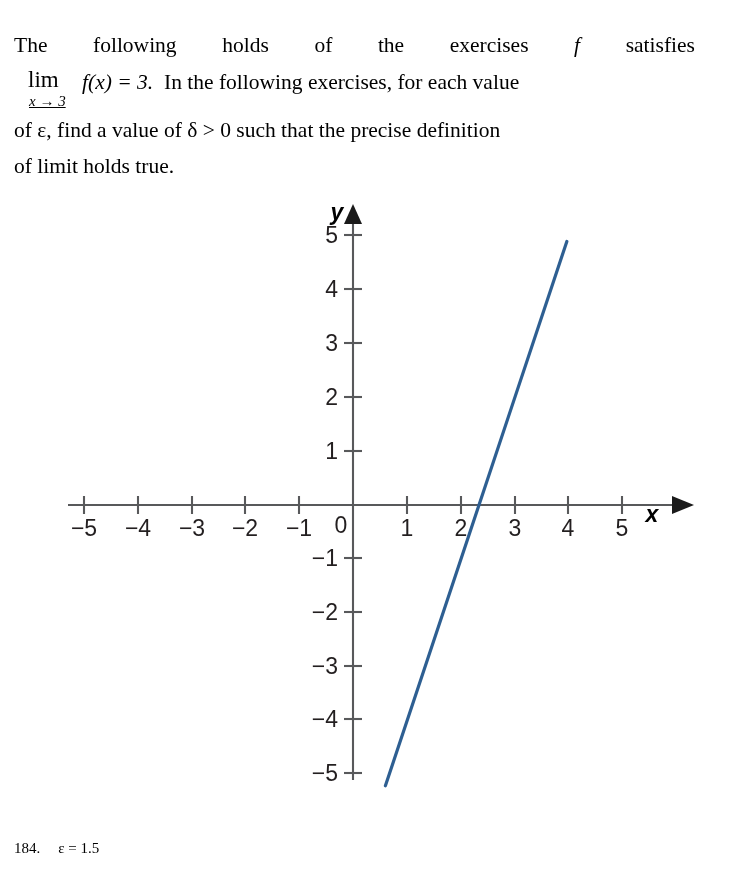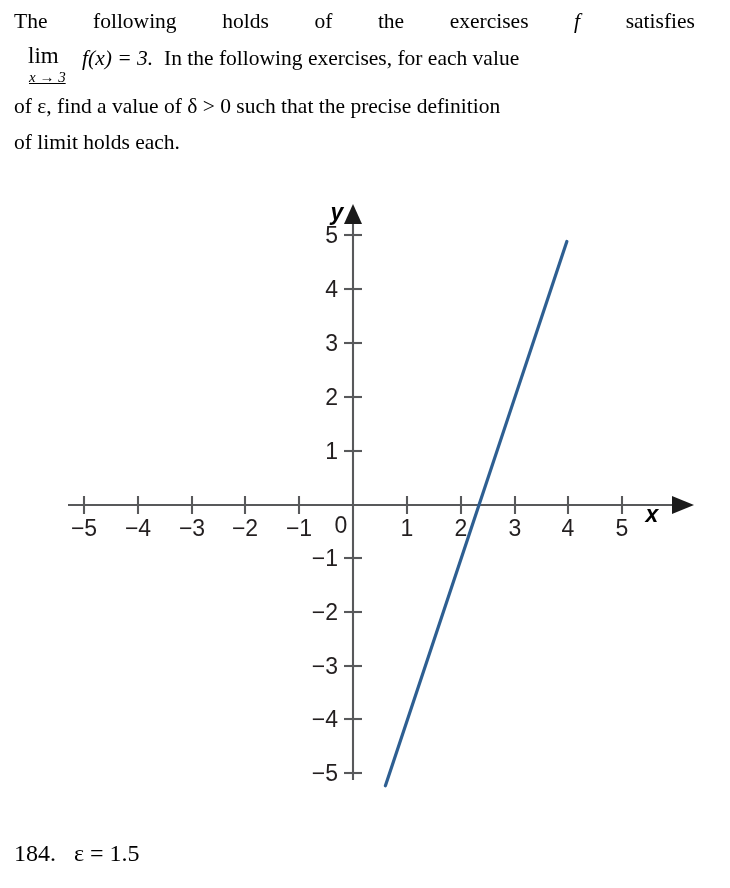--- a/index.html
+++ b/index.html
@@ -13,21 +13,21 @@
     position: relative;
     font-family: "Liberation Serif", serif;
     color: #000000;
     overflow: hidden;
   }
 
   
   #problem-statement {
     position: absolute;
     left: 14px;
-    top: 4px;
+    top: 28px;
     width: 700px;
   }
   .stmt-line {
     font-size: 21.5px;
     line-height: 34px;
     white-space: nowrap;
   }
   #stmt-line-1 {
     width: 681px;
     display: flex;
@@ -100,21 +100,21 @@
     font-weight: bold;
     font-style: italic;
     fill: #000000;
   }
 
   
   #exercise-item {
     position: absolute;
     left: 14px;
     top: 840px;
-    font-size: 24px;
+    font-size: 15px;
     white-space: nowrap;
   }
   #exercise-number { margin-right: 18px; }
 </style>
 </head>
 <body>
 
 <div id="problem-statement">
 
   <div class="stmt-line" id="stmt-line-1">
@@ -129,21 +129,21 @@
   </div>
 
   <div class="stmt-line" id="stmt-line-2">
     <span class="limit-block">
       <span class="limit-op">lim</span>
       <span class="limit-sub">x → 3</span>
     </span><span class="mathvar">f(x) = 3.</span>&nbsp;&nbsp;<span>In the following exercises, for each value</span>
   </div>
 
   <div class="stmt-line" id="stmt-line-3">of ε, find a value of δ &gt; 0 such that the precise definition</div>
-  <div class="stmt-line" id="stmt-line-4">of limit holds each.</div>
+  <div class="stmt-line" id="stmt-line-4">of limit holds true.</div>
 </div>
 
 <div id="graph-figure">
   <svg id="graph-svg" width="730" height="620" viewBox="0 0 730 620">
 
     <line class="axis-line" x1="68" y1="309" x2="676" y2="309"></line>
     <polygon class="arrow-fill" points="672,300 694,309 672,318"></polygon>
 
     <line class="axis-line" x1="353" y1="584" x2="353" y2="24"></line>
     <polygon class="arrow-fill" points="344,28 353,8 362,28"></polygon>

